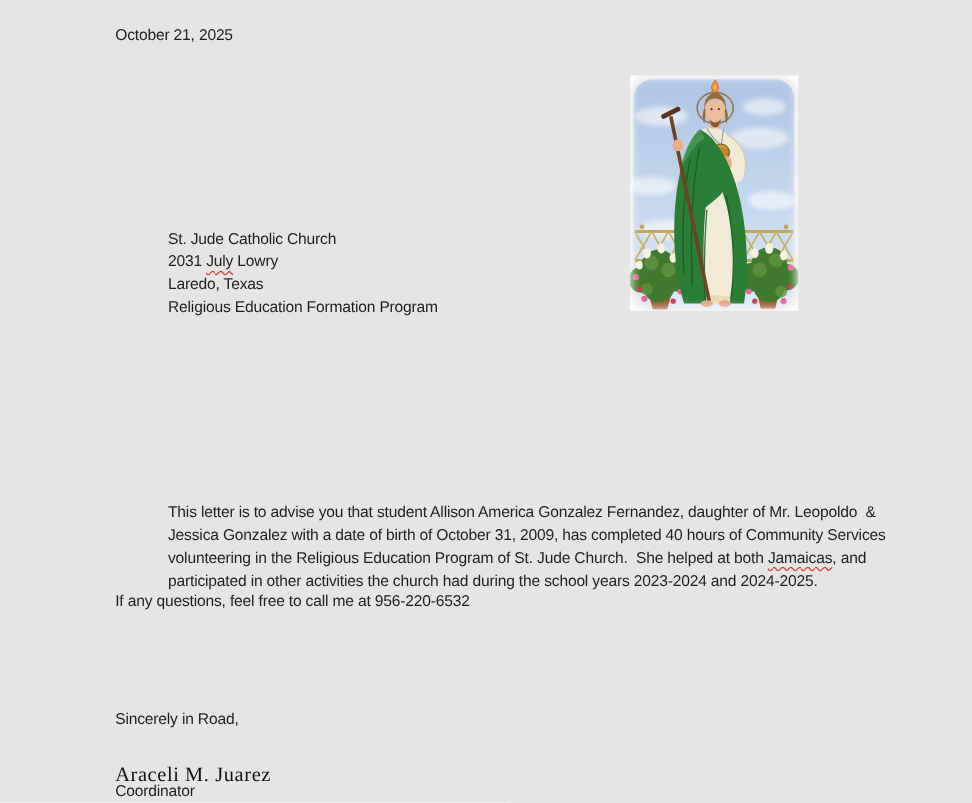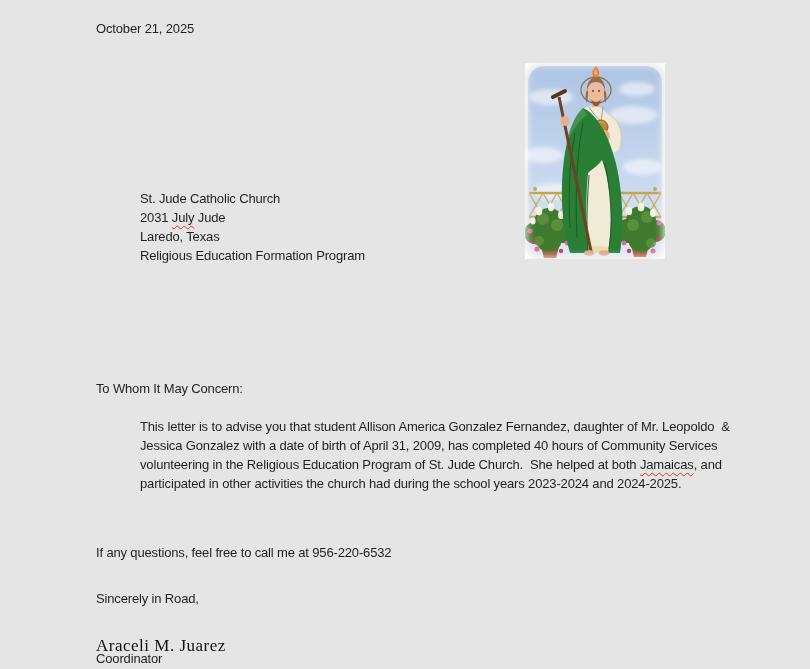--- a/index.html
+++ b/index.html
@@ -218,35 +218,34 @@
         <ellipse cx="64" cy="190" rx="5" ry="2.8" fill="#e0a583"></ellipse>
         <ellipse cx="79" cy="190" rx="5" ry="2.8" fill="#e0a583"></ellipse>
       </g>
 
       <rect x="-7" y="-7" width="154" height="210" rx="22" fill="none" stroke="#ffffff" stroke-width="16" filter="url(#feather)"></rect>
     </svg>
   </div>
 
   <div class="block" style="top:189px">
     <div class="bline">St. Jude Catholic Church</div>
-    <div class="bline"><span>2031 </span><span class="misspelled">July</span><span> Jude</span></div>
+    <div class="bline"><span>2031 </span><span class="misspelled">July</span><span> Lowry</span></div>
     <div class="bline">Laredo, Texas</div>
     <div class="bline">Religious Education Formation Program</div>
   </div>
 
-  <div class="tline" style="top:379px">To Whom It May Concern:</div>
 
   <div class="block" style="top:417px">
     <div class="bline">This letter is to advise you that student Allison America Gonzalez Fernandez, daughter of Mr. Leopoldo  &amp;</div>
-    <div class="bline">Jessica Gonzalez with a date of birth of April 31, 2009, has completed 40 hours of Community Services</div>
+    <div class="bline">Jessica Gonzalez with a date of birth of October 31, 2009, has completed 40 hours of Community Services</div>
     <div class="bline"><span>volunteering in the Religious Education Program of St. Jude Church.  She helped at both </span><span class="misspelled">Jamaicas</span><span>, and</span></div>
     <div class="bline">participated in other activities the church had during the school years 2023-2024 and 2024-2025.</div>
   </div>
 
-  <div class="tline" style="top:543px">If any questions, feel free to call me at 956-220-6532</div>
+  <div class="tline" style="top:491px">If any questions, feel free to call me at 956-220-6532</div>
 
   <div class="tline" style="top:589px">Sincerely in Road,</div>
 
   <div class="script-sig">Araceli M. Juarez</div>
 
   <div class="tline" style="top:649px">Coordinator</div>
 
 </div>
 
 </body></html>

